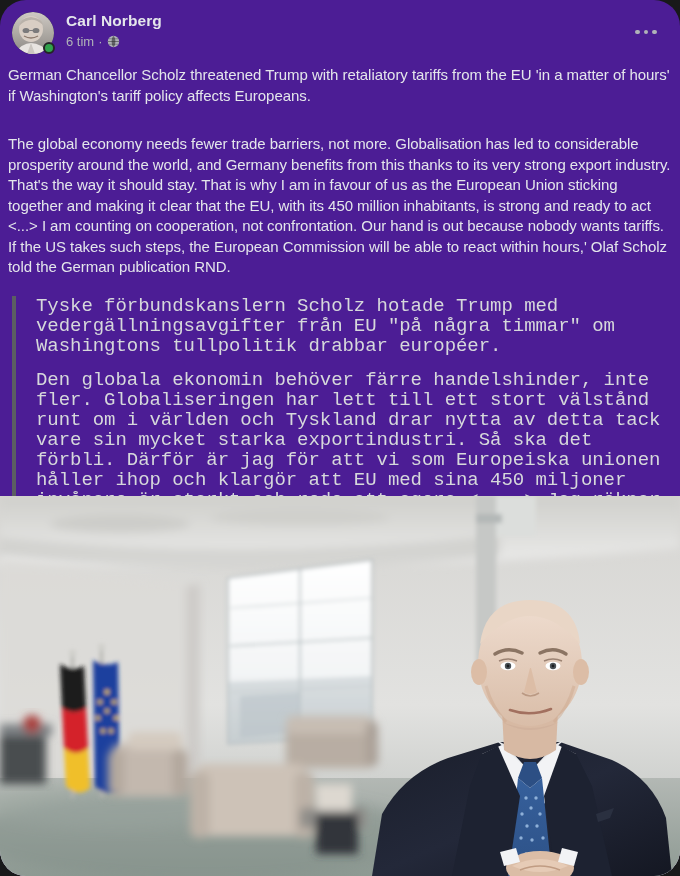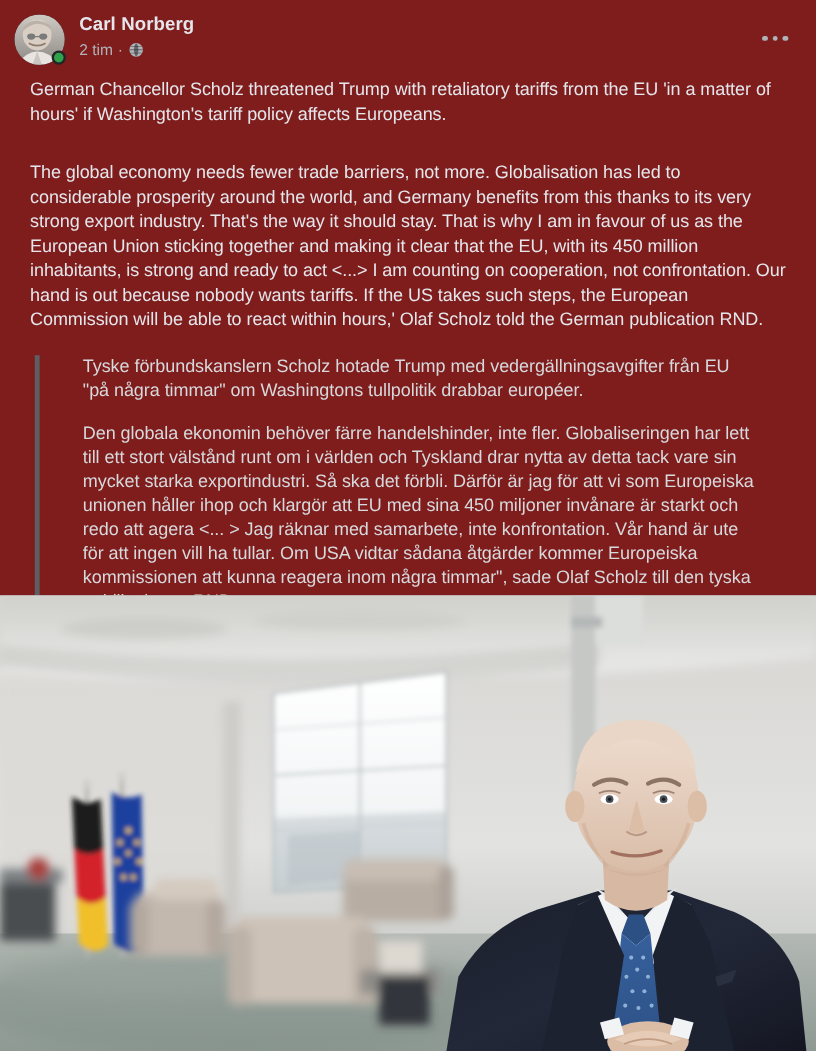--- a/index.html
+++ b/index.html
@@ -8,22 +8,23 @@
     background: #18191a;
   }
   body {
     font-family: "Liberation Sans", sans-serif;
     -webkit-font-smoothing: antialiased;
   }
   .post {
     position: relative;
     width: 680px;
     height: 876px;
-    background: #7f1d1d;
+    background: #4c1d95;
     overflow: hidden;
+    border-radius: 26px;
   }
 
   
   .post-header {
     display: flex;
     align-items: flex-start;
     padding: 10px 12px 0 12px;
     height: 48px;
     box-sizing: content-box;
   }
@@ -99,44 +100,45 @@
   .menu-button .dots i {
     display: block;
     width: 4.5px;
     height: 4.5px;
     border-radius: 50%;
     background: #b0b3b8;
   }
 
   
   .post-body {
-    padding: 0 25px;
+    padding: 0 8px;
   }
   .para {
     color: #e4e6eb;
     font-size: 15px;
     line-height: 20.5px;
     margin: 0 0 4px 0;
     letter-spacing: -0.05px;
   }
   .para.first { margin-top: 7px; }
   .para.second { margin-top: 28px; }
 
   
   .translation {
     margin: 18px 0 0 4px;
     border-left: 4px solid #5b5e62;
     padding: 0 8px 0 20px;
   }
   .tpara {
     color: #d6d8db;
-    font-size: 15px;
+    font-size: 19px;
     line-height: 20px;
-    margin: 16px;
+    margin: 0;
     letter-spacing: -0.05px;
+    font-family: Liberation Mono, monospace;
   }
   .tpara + .tpara { margin-top: 14px; }
   .translation-actions {
     display: flex;
     align-items: center;
     margin-top: 16px;
     margin-left: 4px;
     font-size: 12.5px;
     font-weight: bold;
     line-height: 16px;
@@ -193,21 +195,21 @@
             <path d="M19 31 L15 42 L23 42 Z" fill="#cbc6c0"></path>
           </g>
         </svg>
       </div>
       <div class="online-dot"></div>
     </div>
 
     <div class="header-text">
       <div class="author-name">Carl Norberg</div>
       <div class="meta-row">
-        <span>2 tim</span>
+        <span>6 tim</span>
         <span class="meta-sep">·</span>
         <span class="globe-icon">
           <svg viewBox="0 0 16 16" fill="none">
             <circle cx="8" cy="8" r="7" fill="#b0b3b8"></circle>
             <path d="M8 1.2 C5 3 5 13 8 14.8 C11 13 11 3 8 1.2Z" fill="#242526" opacity="0.55"></path>
             <path d="M1.2 8 H14.8" stroke="#242526" stroke-width="1.1" opacity="0.55"></path>
             <path d="M2.3 4.6 H13.7 M2.3 11.4 H13.7" stroke="#242526" stroke-width="0.9" opacity="0.45"></path>
           </svg>
         </span>
       </div>

